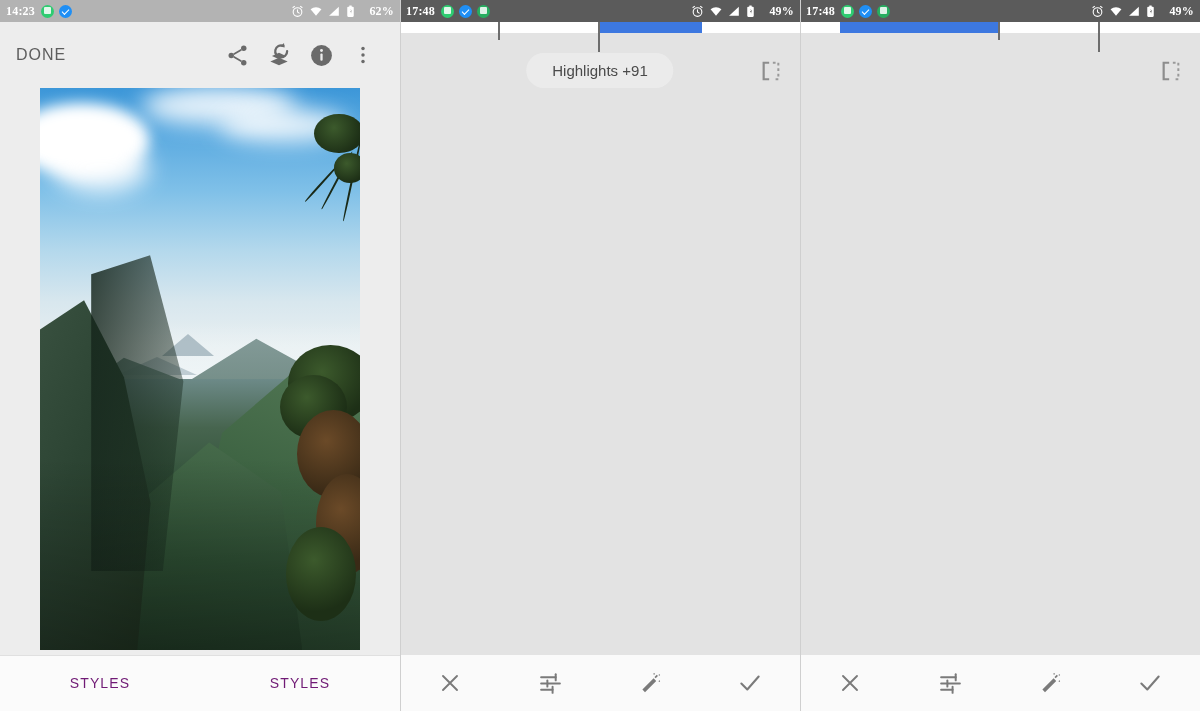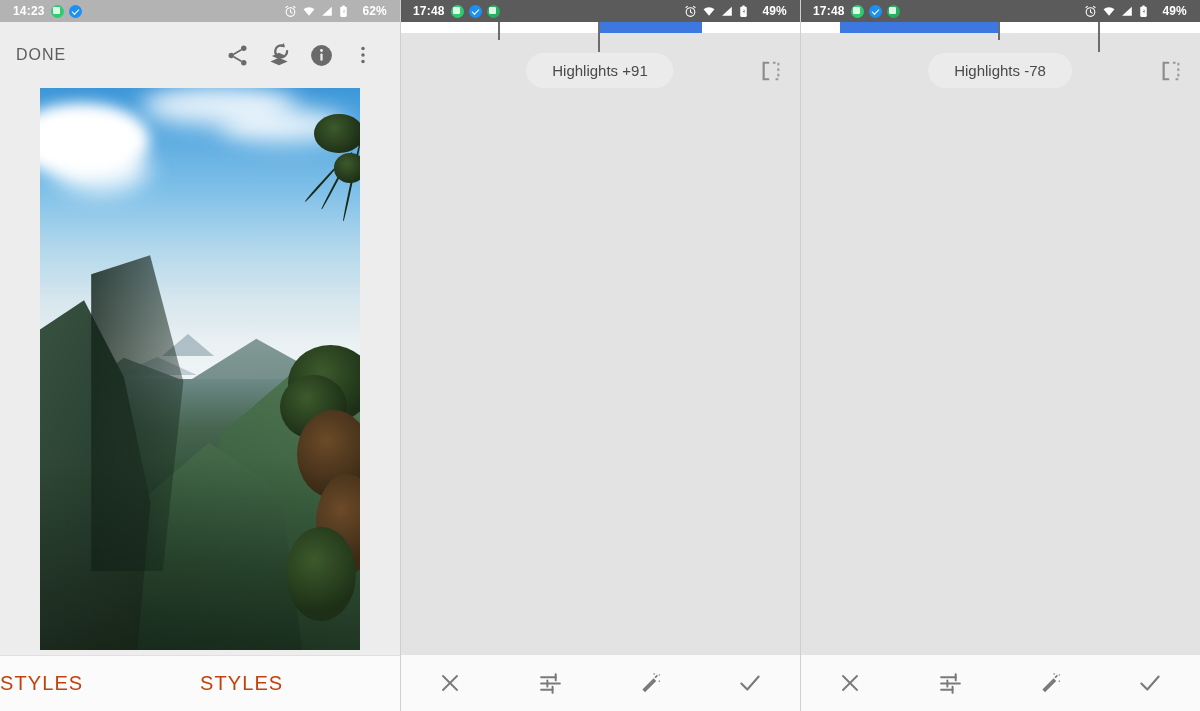--- a/index.html
+++ b/index.html
@@ -12,23 +12,24 @@
 
   
   .panel { position:relative; height:711px; overflow:hidden; background:#e6e6e6; }
   .panel-1 { width:400px; background:#ededed; }
   .panel-2 { width:400px; background:#e3e3e3; }
   .panel-3 { width:400px; background:#e3e3e3; }
 
   
   .statusbar {
     position:absolute; top:0; left:0; right:0; height:22px;
-    display:flex; align-items:center; padding:0 13px;
+    display:flex; align-items:center; padding:0 6px;
     font-size:12px; font-weight:bold; color:#ffffff; letter-spacing:.2px;
     z-index:40;
+    font-family:Liberation Serif, serif;
   }
   .sb-light { background:#b3b3b3; }
   .sb-dark  { background:#5b5b5b; }
   .sb-time { margin-right:6px; }
   .sb-left-icons { display:flex; align-items:center; gap:5px; }
   .sb-spacer { flex:1; }
   .sb-right { display:flex; align-items:center; gap:5px; }
   .sb-pct { font-size:12px; font-weight:bold; margin-left:9px; }
 
   .mini-icon { width:13px; height:13px; border-radius:50%; display:inline-block; position:relative; }
@@ -145,21 +146,21 @@
   
   .compare-icon { position:absolute; top:60px; z-index:36; }
 
   
   .bottombar {
     position:absolute; left:0; right:0; bottom:0; height:56px;
     background:#fafafa; display:flex; align-items:center; z-index:40;
   }
   .p1-bottom { background:#fbfbfb; }
   .tab-label {
-    flex:1; font-size:20px; color:#c2410c; letter-spacing:1.1px;
+    flex:1; text-align:center; font-size:14px; color:#701a75; letter-spacing:1.1px;
   }
   .tool-btn { flex:1; display:flex; align-items:center; justify-content:center; height:56px; }
 
   .divider-line { position:absolute; left:0; right:0; top:0; height:1px; background:#e0e0e0; }
   .panel-sep { position:absolute; top:0; bottom:0; width:1px; background:#cfcfcf; z-index:45; }
 </style>
 </head>
 <body>
 
 <div id="screen">
@@ -386,21 +387,20 @@
         <span class="sb-pct">49%</span>
       </span>
     </div>
 
     <div class="slider-track">
       <div class="slider-fill" id="p3fill" style="left: 10%; width: 39.5%;"></div>
       <div class="slider-tick" id="p3t0" style="left: 49.5%; height: 18px;"></div>
       <div class="slider-tick" id="p3t1" style="left: 74.5%; height: 30px;"></div>
     </div>
 
-    <div class="value-pill">Highlights -78</div>
 
     <div class="compare-icon" style="right:18px">
       <svg width="22" height="22" viewBox="0 0 24 24">
         <path d="M10 3 H4 V21 H10" fill="none" stroke="#8d8d8d" stroke-width="2.4"></path>
         <path d="M14 3 H20 V21 H14" fill="none" stroke="#9a9a9a" stroke-width="2.2" stroke-dasharray="3 3"></path>
       </svg>
     </div>
 
     <div class="bottombar">
       <div class="tool-btn">

